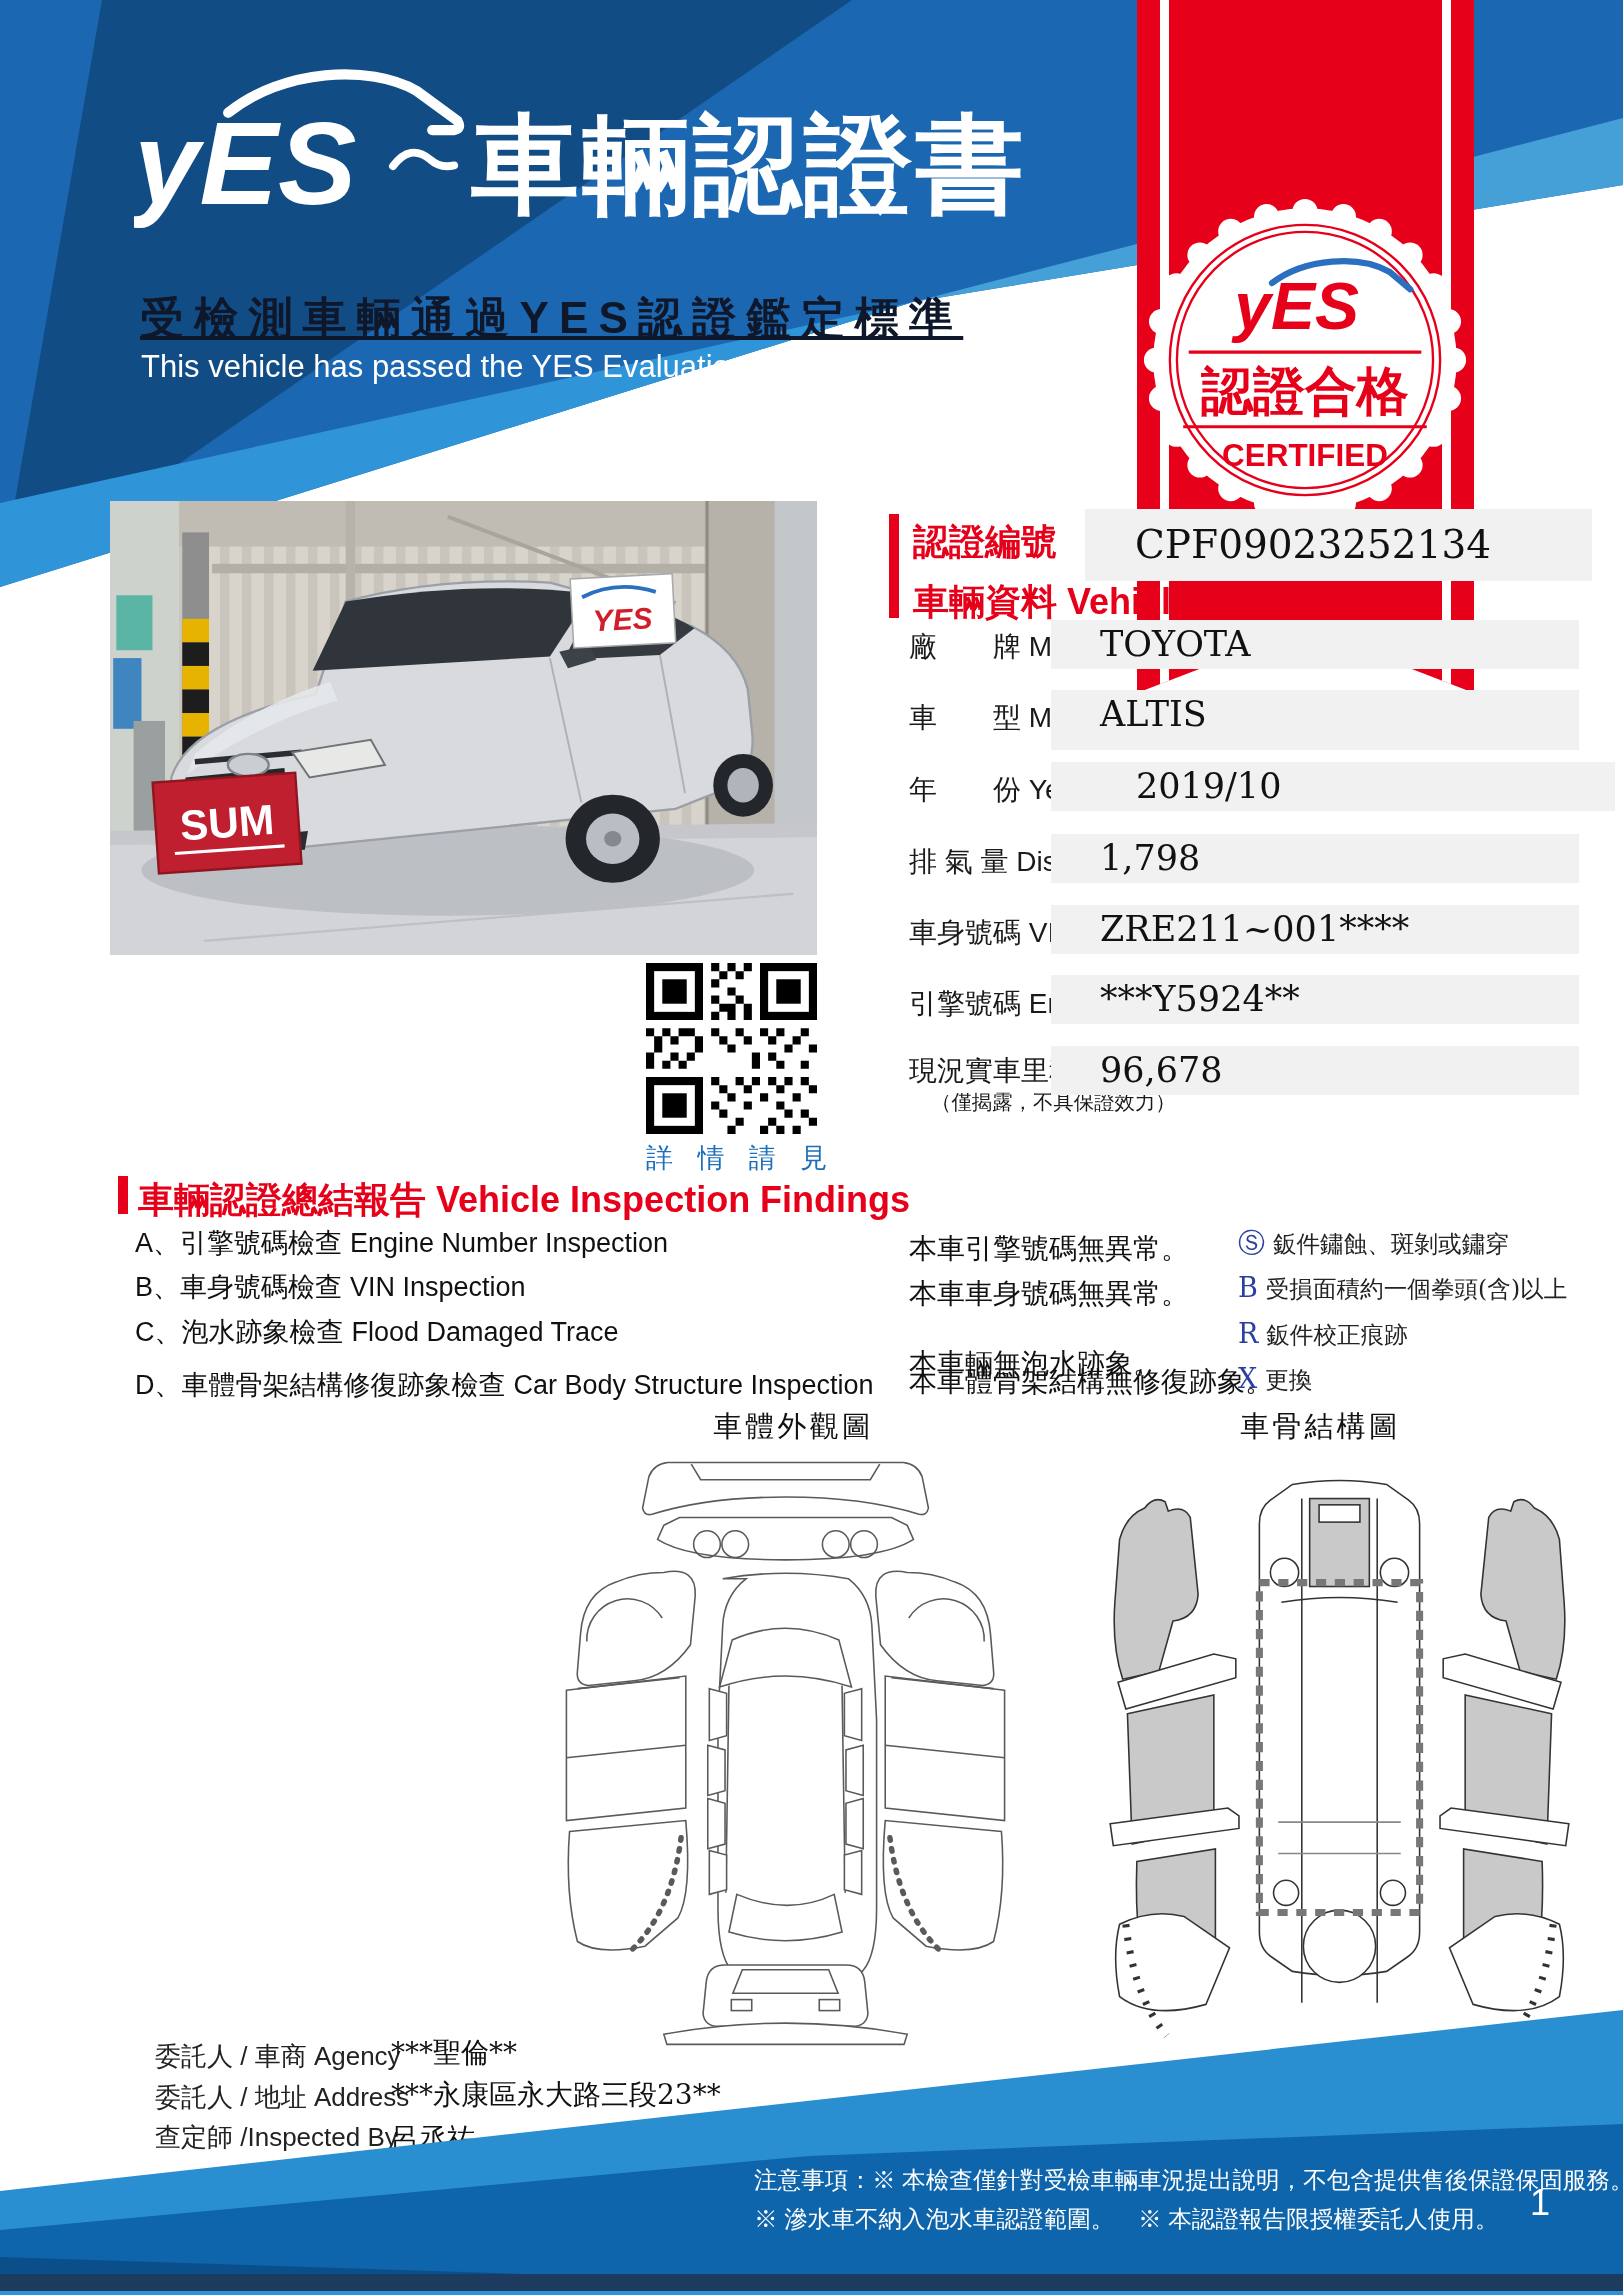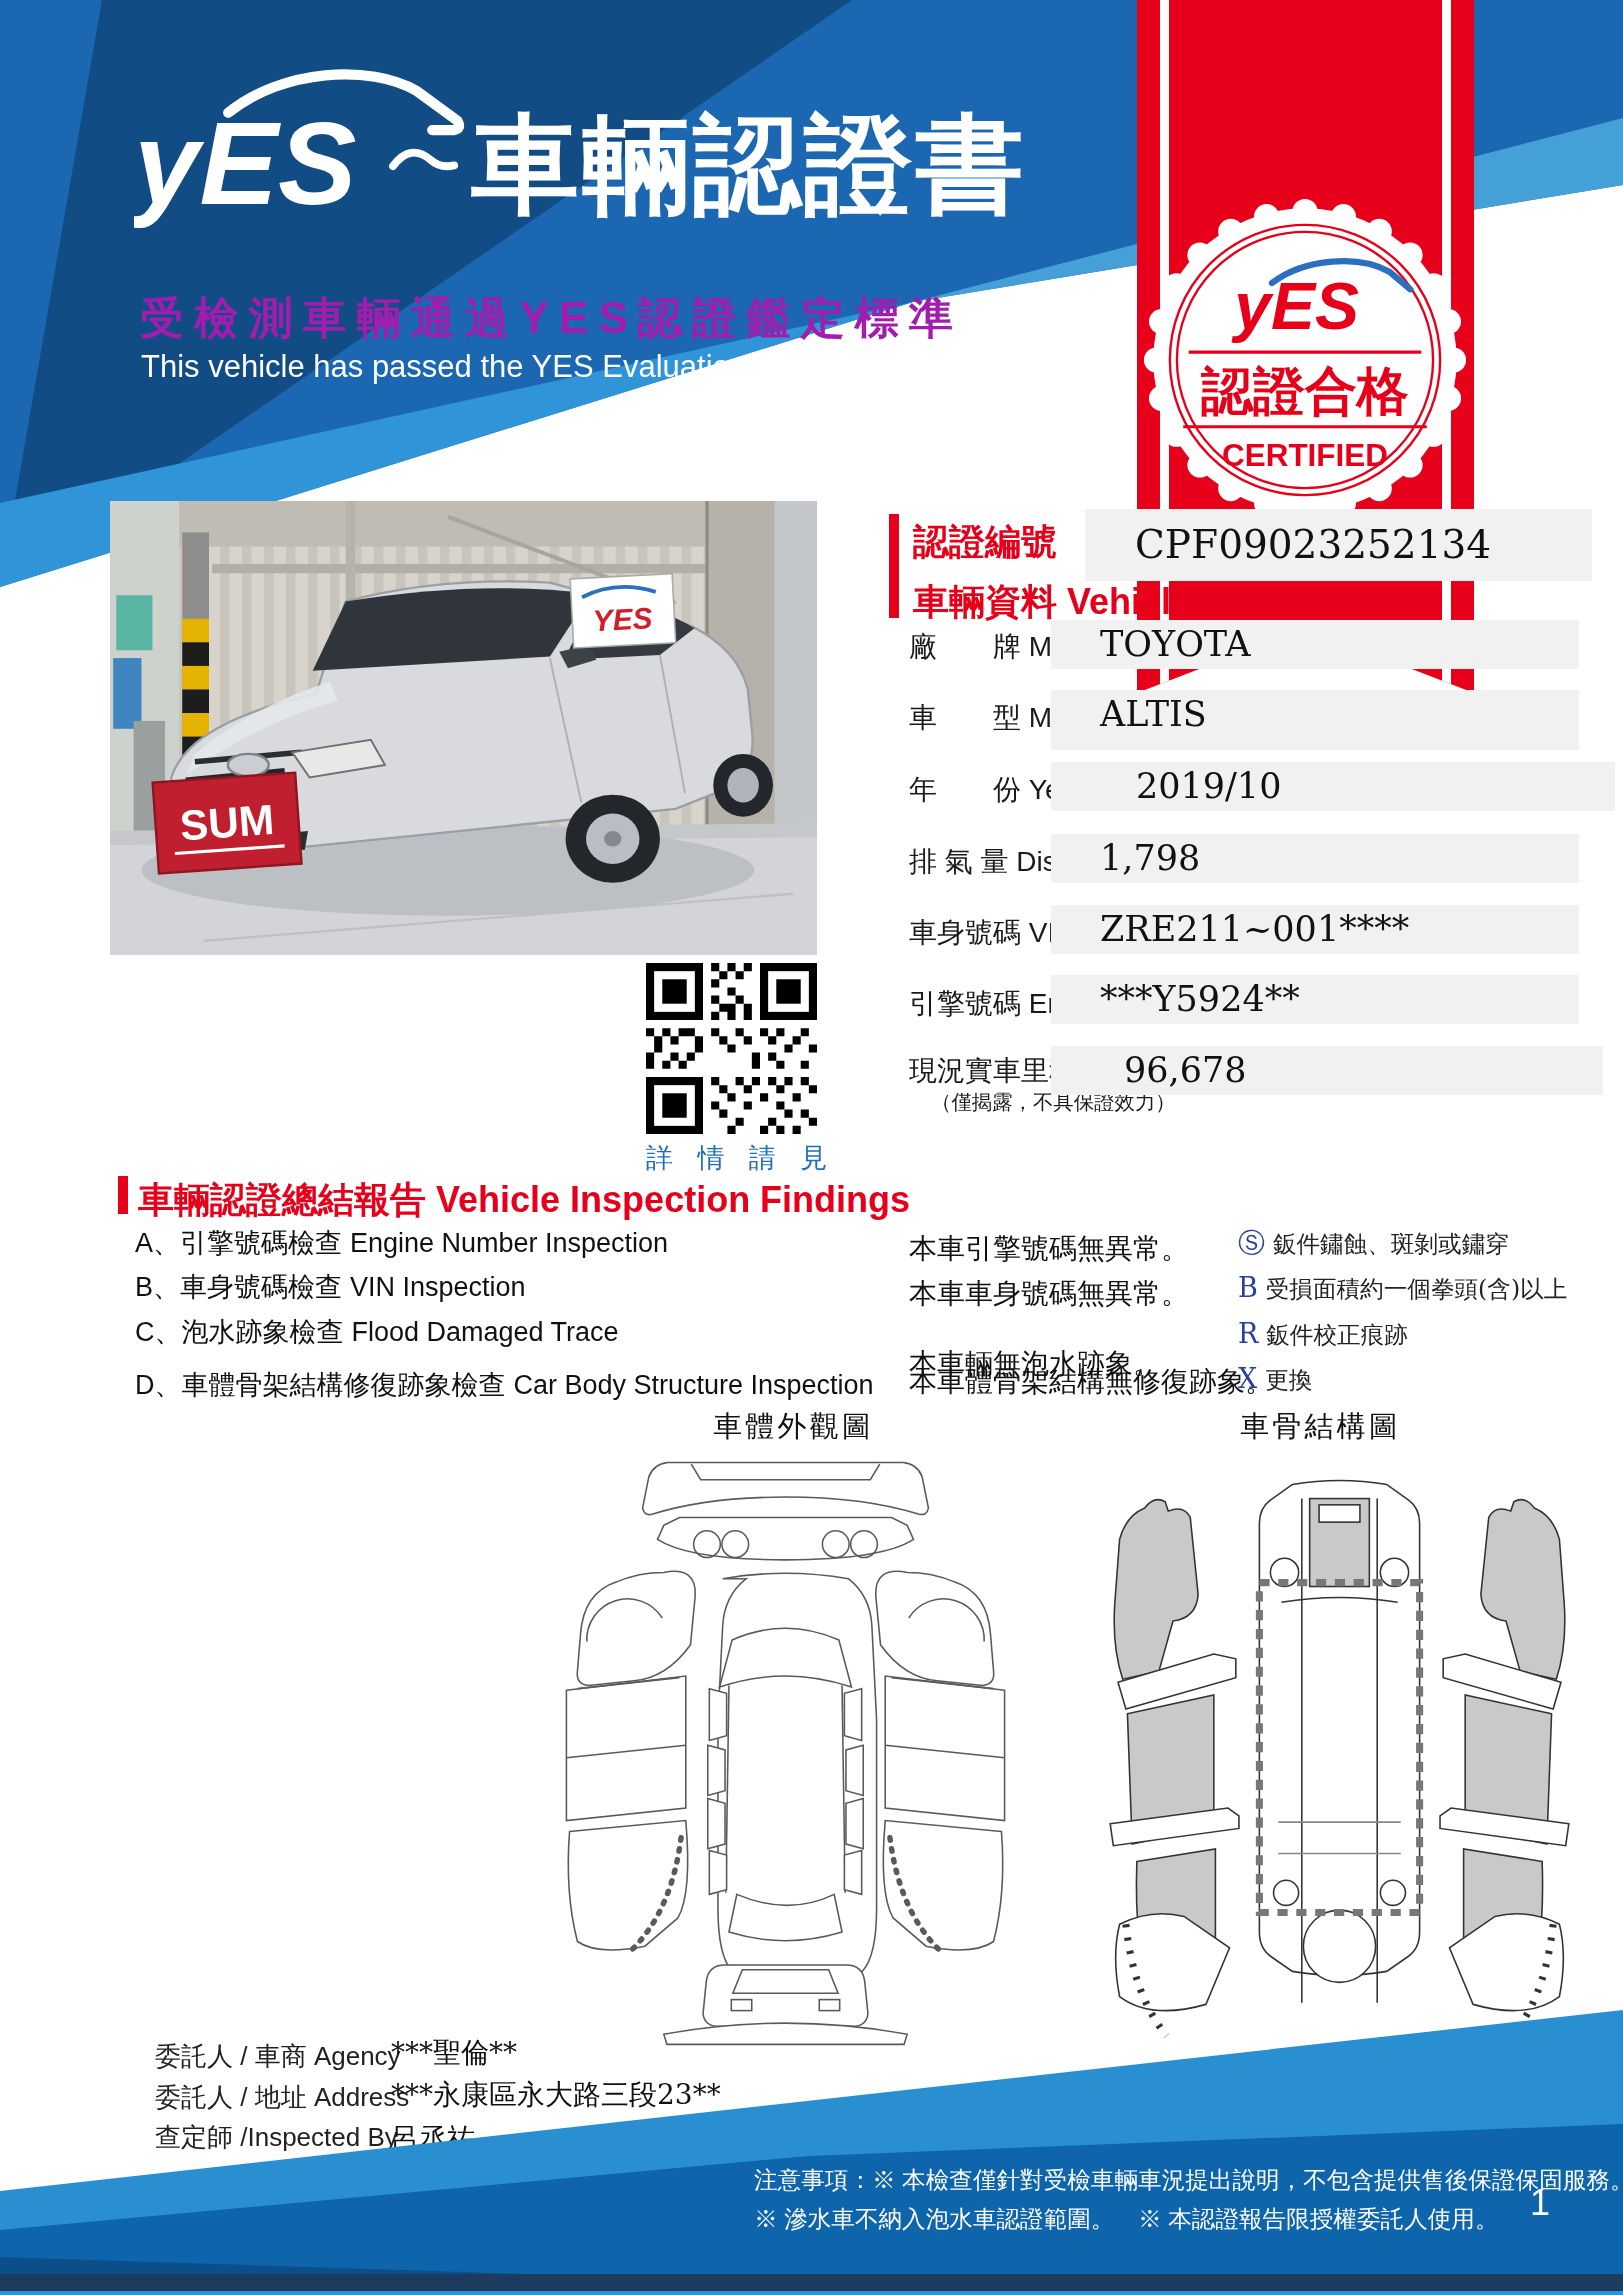--- a/index.html
+++ b/index.html
@@ -8,21 +8,21 @@
   .abs{position:absolute;}
   .wedge{position:absolute;inset:0;width:100%;height:100%;}
 
   
   .hdr-base {background:#1b67b1;clip-path:polygon(0 0,1623px 0,1623px 185px,913px 302px,0 587px);}
   .hdr-navy {background:#114c84;clip-path:polygon(102px 0,852px 0,0 587px);}
   .hdr-band {background:#46a0d8;clip-path:polygon(913px 302px,1623px 118px,1623px 185px);}
   .hdr-light{background:#2f95d8;clip-path:polygon(913px 302px,0 503px,0 587px);}
 
   .hdr-title{left:471px;top:93px;font-size:108px;font-weight:bold;color:#fff;letter-spacing:3.1px;}
-  .hdr-sub  {left:140px;top:289px;font-size:44px;font-weight:600;color:#a21caf;letter-spacing:10.2px;white-space:nowrap;}
+  .hdr-sub  {left:140px;top:289px;font-size:44px;font-weight:600;color:#0f172a;letter-spacing:10.2px;white-space:nowrap;text-decoration:underline;}
   .hdr-en   {left:141px;top:349px;font-size:31px;color:#fff;white-space:nowrap;}
 
   
   .ribbon{left:1137px;top:0;width:337px;height:693px;background:#e60019;
           clip-path:polygon(0 0,100% 0,100% 100%,50% 628px,0 100%);}
   .ribbon .stripe{position:absolute;top:0;bottom:0;width:9.4px;background:#fff;}
 
   
   .redbar{background:#e60019;}
   .sec-title{color:#e60019;font-weight:bold;font-size:36px;white-space:nowrap;}
@@ -262,21 +262,21 @@
     <span>ZRE211~001****</span>
     </div>
 
   <div class="abs vlabel" style="left:909px;top:985px;">引擎號碼 Engine Number</div>
   <div class="abs vbox" style="left:1051px;top:975px;width:528px;height:49px;">
     <span>***Y5924**</span>
     </div>
 
   <div class="abs vlabel" style="left:909px;top:1052px;">現況實車里程Mileage</div>
   <div class="abs sublab" style="left:931px;top:1088px;">（僅揭露，不具保證效力）</div>
-  <div class="abs vbox" style="left:1051px;top:1046px;width:528px;height:49px;padding-left:24px;">
+  <div class="abs vbox" style="left:1051px;top:1046px;width:528px;height:49px;">
     <span>96,678</span>
     </div>
 
   <div class="abs redbar" style="left:118px;top:1176px;width:10.2px;height:38px;"></div>
   <div class="abs sec-title" style="left:138px;top:1176px;">
     <span>車輛認證總結報告</span>
     <span>Vehicle Inspection Findings</span>
   </div>
 
   <div class="abs fitem" style="left:135px;top:1225px;">

